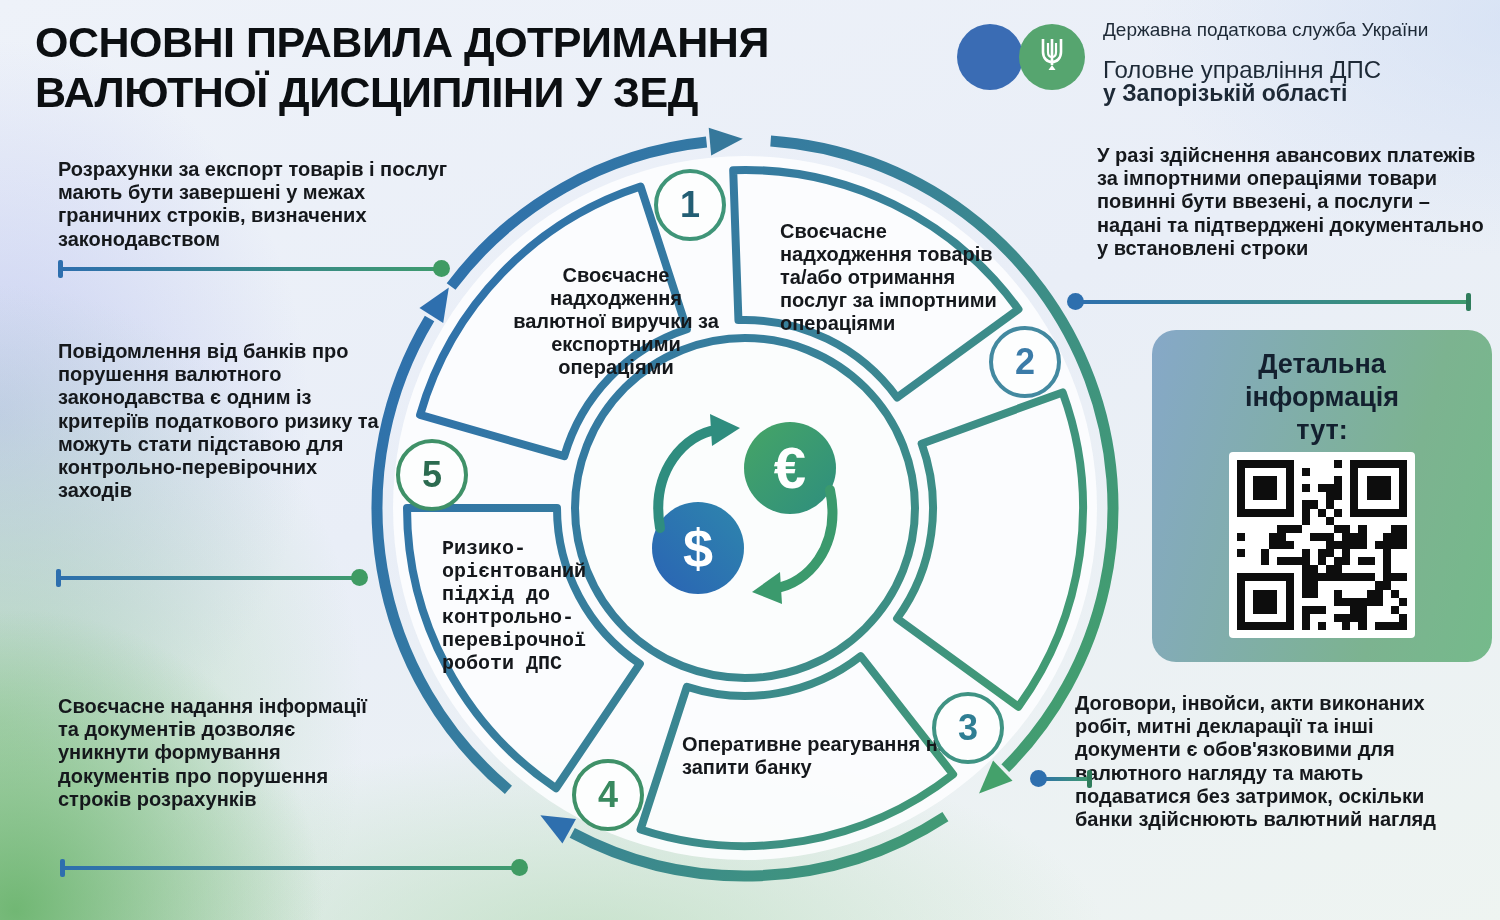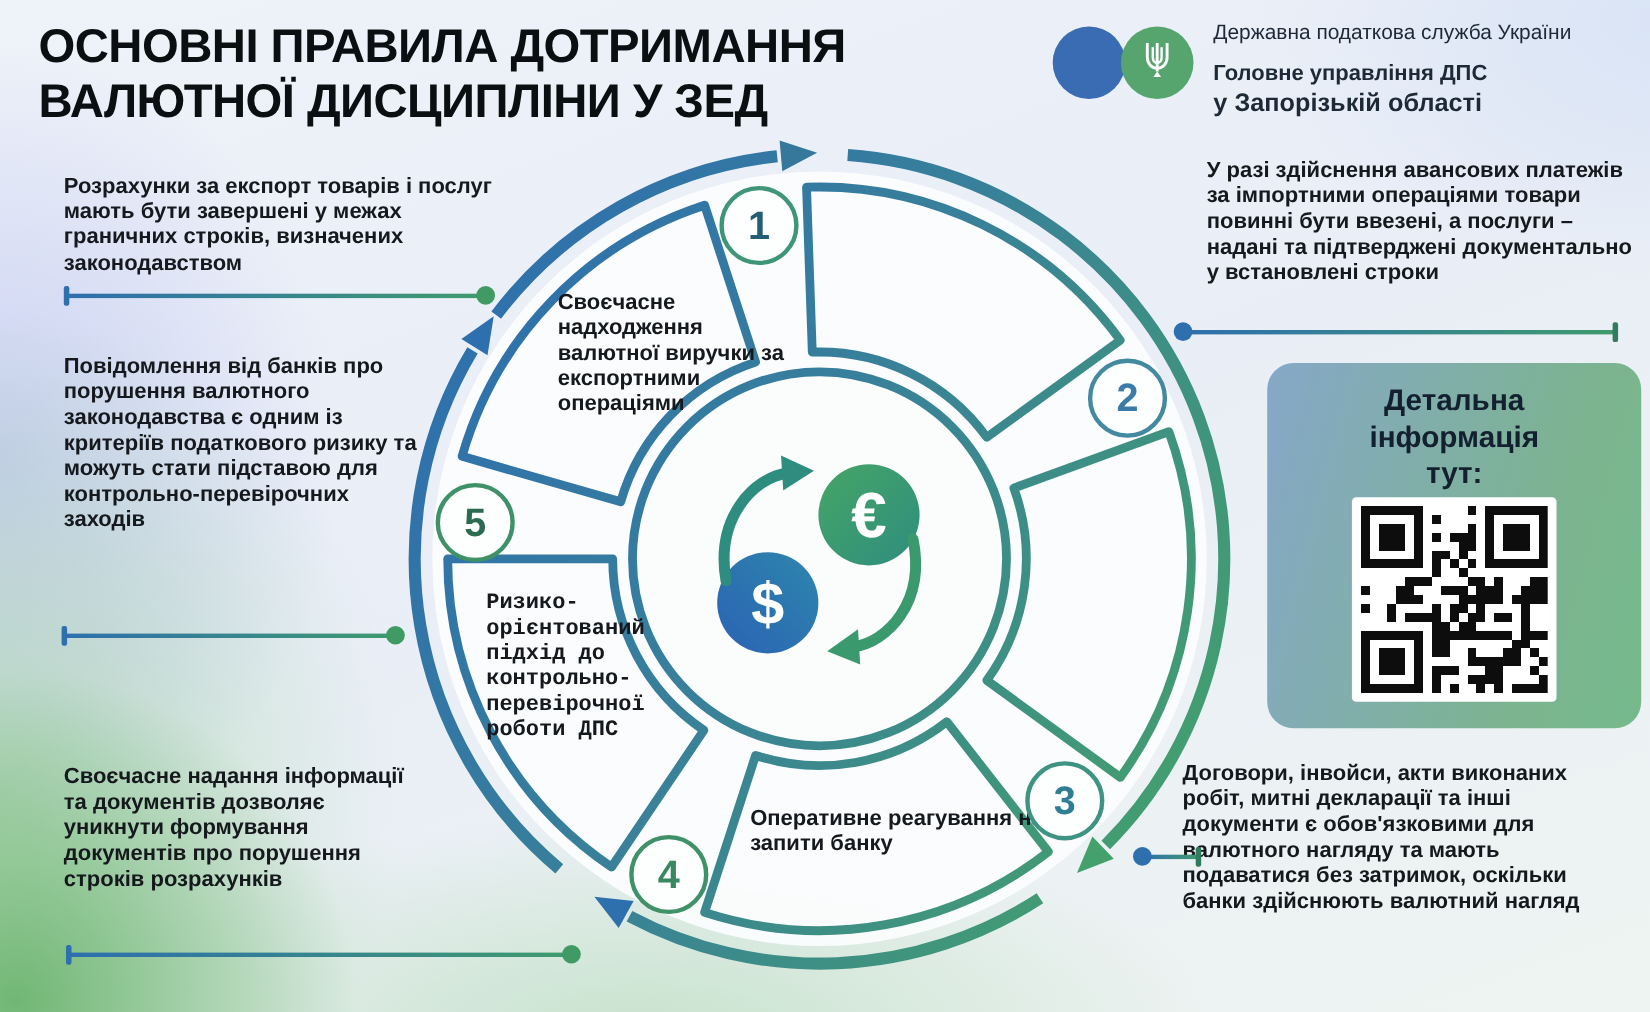--- a/index.html
+++ b/index.html
@@ -14,46 +14,46 @@
       linear-gradient(160deg,#eef2f9 0%,#e9eef7 45%,#eef4f1 100%); padding-left: 32px;}
   .abs{position:absolute;}
   
   .title{left:35px;top:18px;width:900px;font-size:43px;line-height:1.16;font-weight:800;
     letter-spacing:-.5px;color:#0c0f12;white-space:pre-line;}
   .logo-circle{width:66px;height:66px;border-radius:50%;top:24px;}
   .logo-blue{left:957px;background:#3a6cb4;}
   .logo-green{left:1019px;background:#56a56f;display:flex;align-items:center;justify-content:center;}
   .org{left:1103px;color:#1d2936;}
   .org-1{top:19px;font-size:19px;font-weight:400;}
-  .org-2{top:56px;font-size:20px;font-weight:700;}
+  .org-2{top:56px;font-size:24px;font-weight:400;}
   .org-3{top:80px;font-size:23px;font-weight:700;}
   
   .note{font-size:20px;line-height:1.16;font-weight:600;color:#15181c;}
   .note-tl{left:58px;top:158px;width:392px;}
-  .note-ml{left:58px;top:322px;width:322px;}
+  .note-ml{left:58px;top:340px;width:322px;}
   .note-bl{left:58px;top:695px;width:312px;}
   .note-tr{left:1097px;top:144px;width:390px;}
   .note-br{left:1075px;top:692px;width:385px;}
   
   .connector{height:4px;background:linear-gradient(90deg,#2e6fae,#3f9b6e);}
   .c1{left:60px;top:267px;width:382px;}
   .c2{left:58px;top:576px;width:302px;}
   .c3{left:62px;top:866px;width:458px;}
   .c4{left:1075px;top:300px;width:394px;}
   .c5{left:1038px;top:777px;width:52px;}
   .cap{position:absolute;width:5px;height:18px;top:-7px;border-radius:2px;}
   .cap-l{left:-2px;background:#2e6fae;}
   .cap-r{right:-2px;background:#2f7d5c;}
   .dot{position:absolute;width:17px;height:17px;border-radius:50%;top:-7px;}
   .dot-r{right:-8px;background:#3f9b63;}
   .dot-l{left:-8px;background:#2e6fae;}
   
   #ring-svg{left:0;top:0;pointer-events:none;}
   .wedge-label{font-size:20px;line-height:1.15;font-weight:600;color:#15181c;}
-  .wl-1{left:507px;top:264px;width:218px;}
+  .wl-1{left:507px;top:264px;width:218px;text-align:center;}
   .wl-2{left:780px;top:220px;width:228px;}
   .wl-3{left:908px;top:490px;width:200px;}
   .wl-4{left:682px;top:733px;width:272px;}
   .wl-5{left:442px;top:537px;width:182px;font-family:Liberation Mono, monospace;}
   .badge{width:64px;height:64px;border-radius:50%;background:#fdfefe;border:4px solid #3f9578;
     display:flex;align-items:center;justify-content:center;font-size:36px;font-weight:700;}
   .b1{left:654px;top:169px;}
   .b2{left:989px;top:326px;}
   .b3{left:932px;top:692px;}
   .b4{left:572px;top:759px;}
@@ -125,20 +125,21 @@
       <circle cx="698" cy="548" r="46" fill="url(#gradDollar)"></circle>
       <text x="790" y="488" text-anchor="middle" font-size="58" font-weight="bold" fill="#fff" font-family="Liberation Sans, DejaVu Sans, sans-serif">€</text>
       <text x="698" y="567" text-anchor="middle" font-size="54" font-weight="bold" fill="#fff" font-family="Liberation Sans, DejaVu Sans, sans-serif">$</text>
       <path d="M 660 528 C 650 470 686 434 716 430" stroke="#2f8d7f" stroke-width="10" stroke-linecap="round" fill="none"></path>
       <polygon points="740,428 710,414 712,446" fill="#2f8d7f"></polygon>
       <path d="M 830 490 C 842 548 806 584 776 588" stroke="#3b9a6d" stroke-width="10" stroke-linecap="round" fill="none"></path>
       <polygon points="752,592 782,604 780,572" fill="#3b9a6d"></polygon>
     </svg>
 
   <div class="abs wedge-label wl-1">Своєчасне надходження валютної виручки за експортними операціями</div>
+  <div class="abs wedge-label wl-2">Своєчасне надходження товарів та/або отримання послуг за імпортними операціями</div>
   <div class="abs wedge-label wl-4">Оперативне реагування на запити банку</div>
   <div class="abs wedge-label wl-5">Ризико-орієнтований підхід до контрольно-перевірочної роботи ДПС</div>
 
   <div class="abs badge b1" style="border-color: rgb(63, 149, 120); color: rgb(35, 94, 116);">
     <span>1</span>
     </div>
   <div class="abs badge b2" style="border-color: rgb(67, 137, 160); color: rgb(59, 123, 168);">
     <span>2</span>
     </div>
   <div class="abs badge b3" style="border-color: rgb(63, 147, 131); color: rgb(47, 126, 147);">

